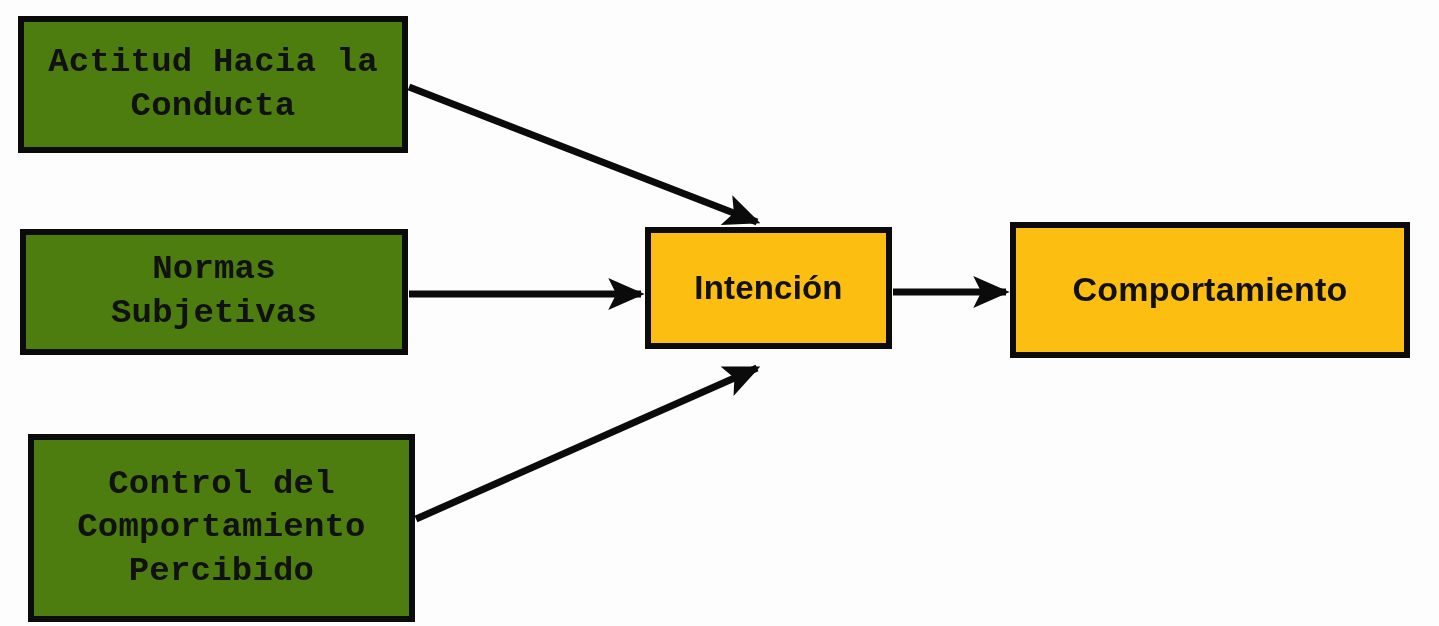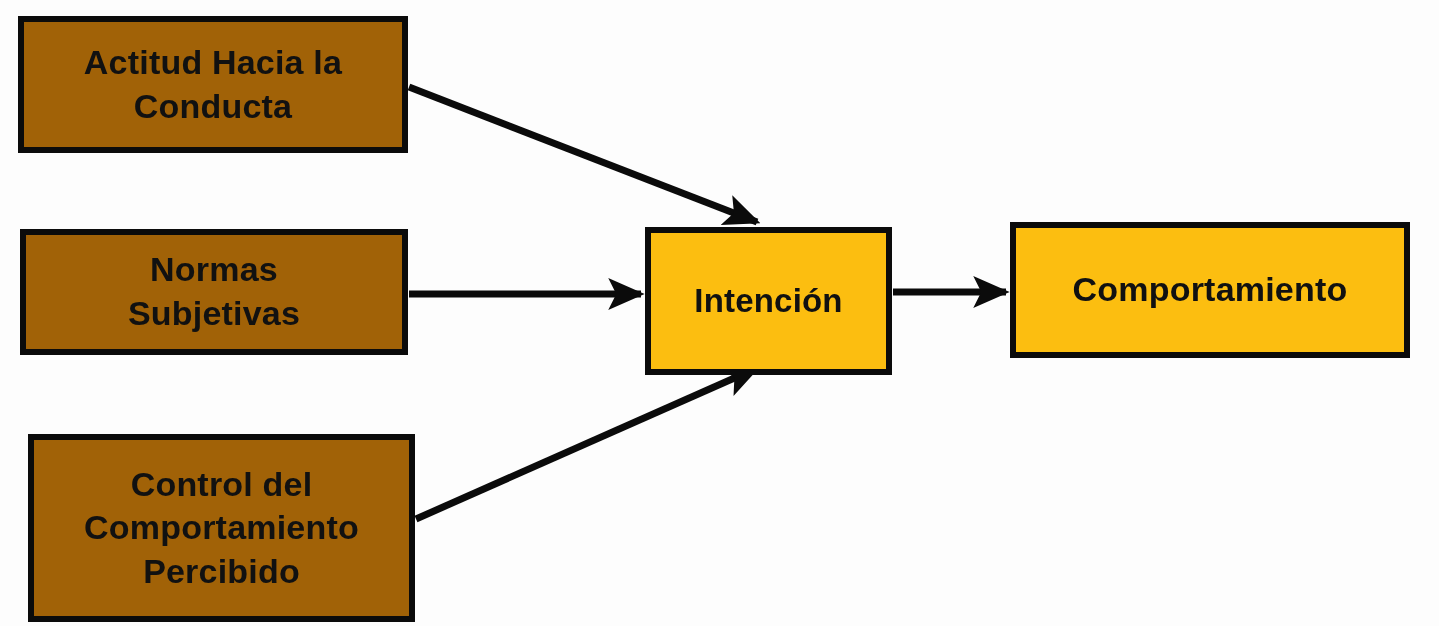--- a/index.html
+++ b/index.html
@@ -22,37 +22,37 @@
     display: flex;
     align-items: center;
     justify-content: center;
     text-align: center;
     font-weight: bold;
     color: #111111;
     line-height: 1.28;
     letter-spacing: 0.2px;
     z-index: 3;
   }
-  .node-blue { background: #a16207; }
+  .node-blue { background: #4d7c0f; font-family: Liberation Mono, monospace; }
   .node-amber { background: #fcbe10; }
 
   #n-attitude {
     left: 18px; top: 16px; width: 390px; height: 137px;
     font-size: 34px;
   }
   #n-norms {
     left: 20px; top: 229px; width: 388px; height: 126px;
     font-size: 34px;
   }
   #n-control {
     left: 28px; top: 434px; width: 387px; height: 188px;
     font-size: 34px;
   }
   #n-intention {
-    left: 645px; top: 227px; width: 247px; height: 148px;
+    left: 645px; top: 227px; width: 247px; height: 122px;
     font-size: 33px;
   }
   #n-behavior {
     left: 1010px; top: 222px; width: 400px; height: 136px;
     font-size: 34px;
   }
 
   .node .label {
     display: block;
     white-space: pre-line;

